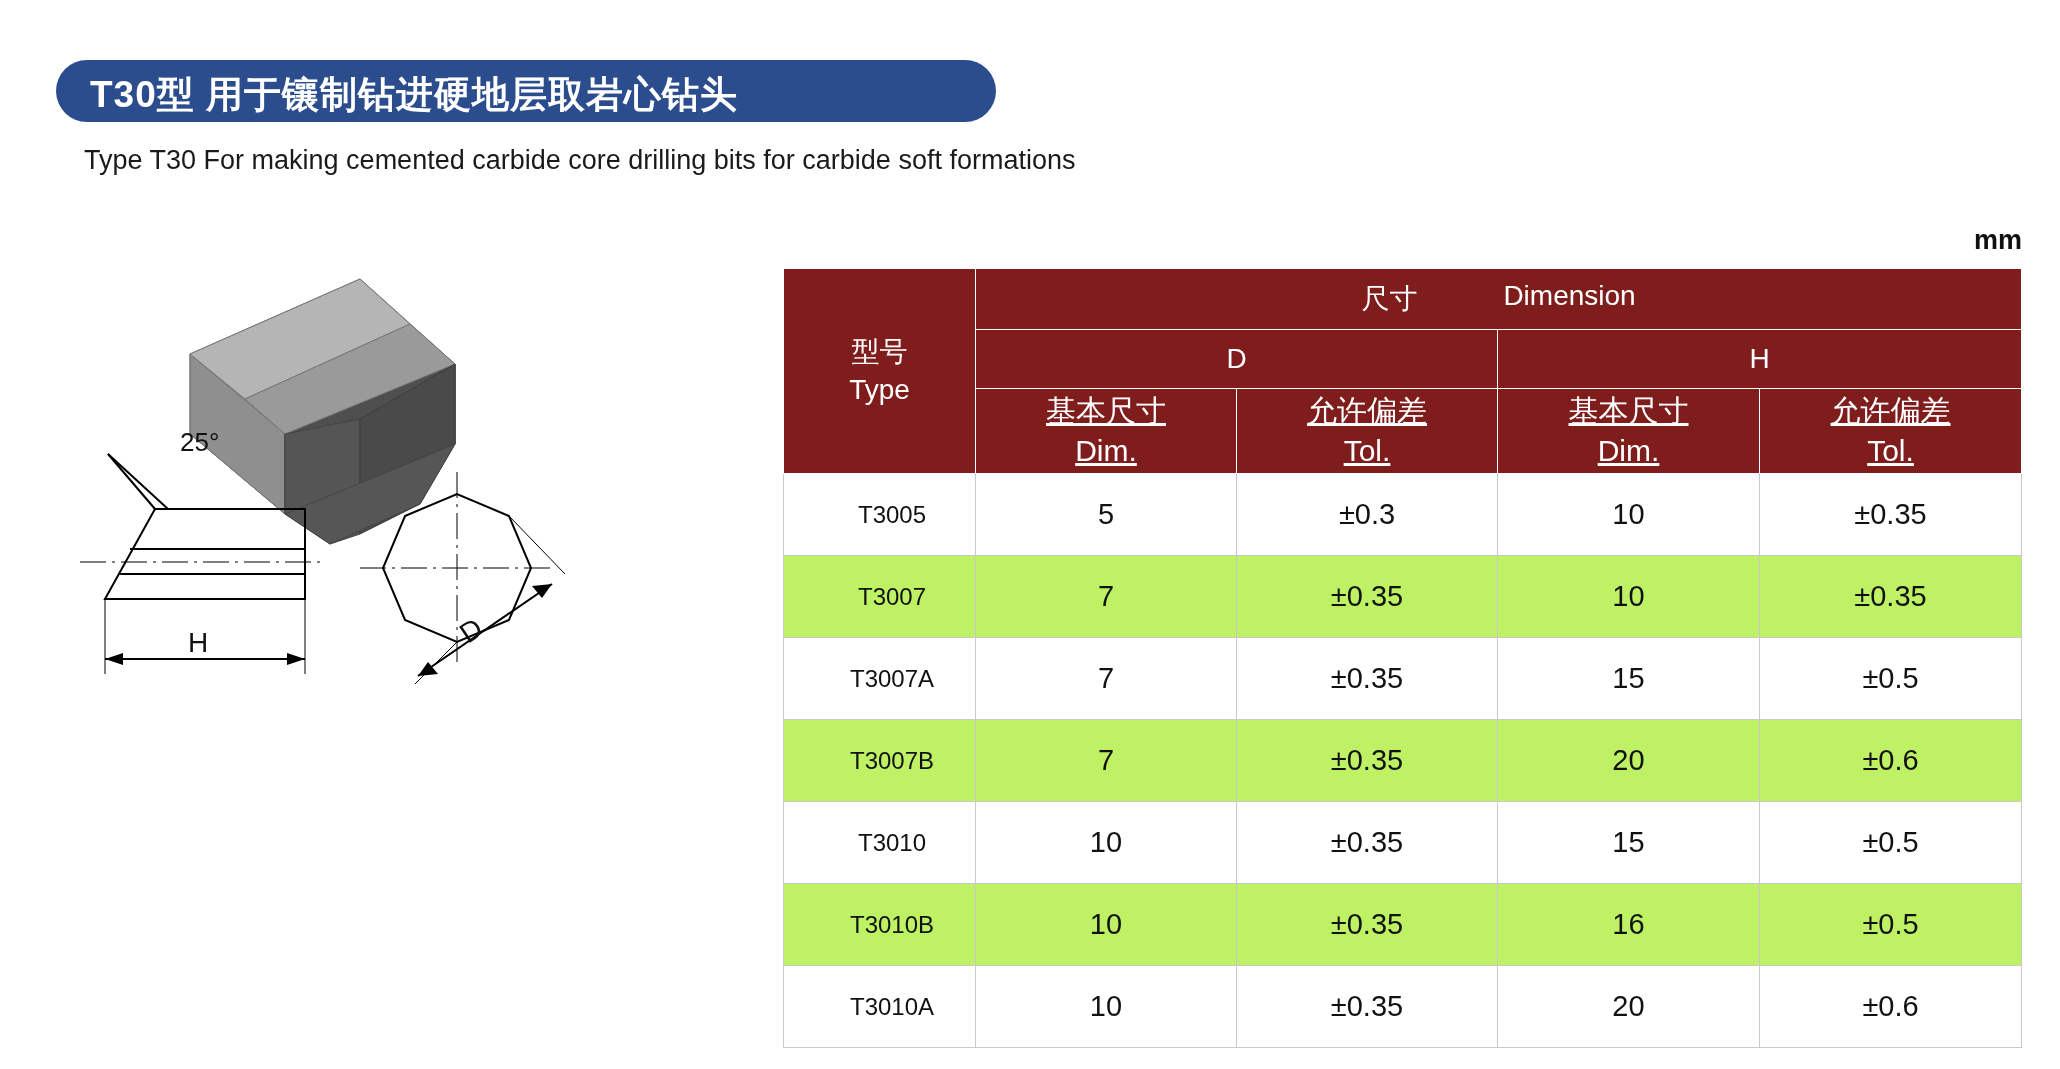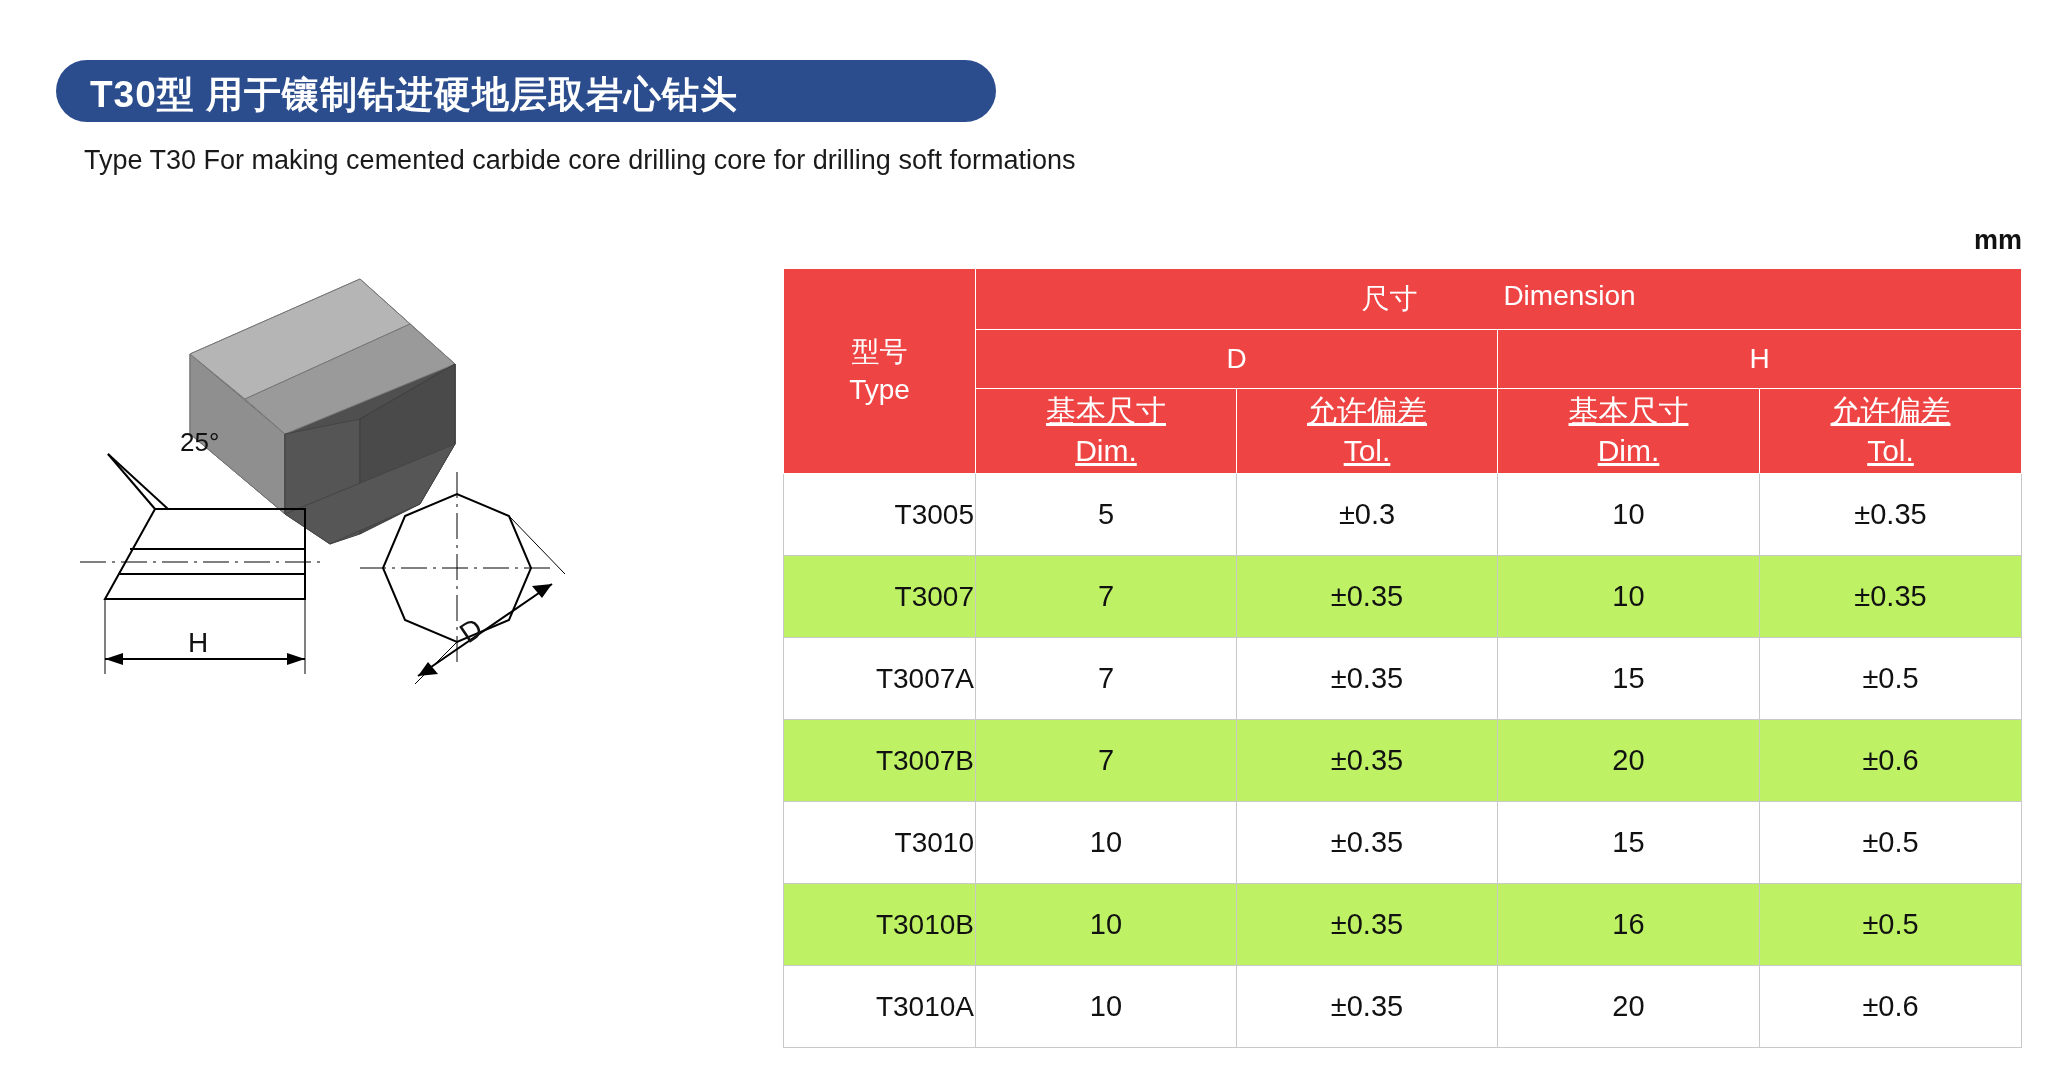--- a/index.html
+++ b/index.html
@@ -73,21 +73,21 @@
     width: 1238px;
     border-collapse: collapse;
     table-layout: fixed;
   }
   .spec-table th, .spec-table td {
     border: 1px solid #c9c9c9;
     text-align: center;
     vertical-align: middle;
   }
   .spec-table thead th {
-    background: #ef4444;
+    background: #7f1d1d;
     color: #ffffff;
     font-weight: normal;
     border: 1px solid #ffffff;
   }
   .spec-table thead th.type-head {
     font-size: 28px;
     line-height: 1.35;
   }
   .spec-table thead th.dim-head {
     font-size: 28px;
@@ -106,36 +106,36 @@
   .spec-table tbody td {
     height: 79px;
     font-size: 29px;
     color: #111;
     background: #ffffff;
   }
   .spec-table tbody tr.alt td {
     background: #bef264;
   }
   .spec-table tbody td.type-cell {
-    text-align: right;
+    text-align: center;
     padding-left: 26px;
-    font-size: 28px;
+    font-size: 24px;
   }
   .dim-head-inner {
     display: inline-flex;
     gap: 86px;
   }
 </style>
 </head>
 <body>
 
 <div class="title-pill">
   <span class="title-text">T30型  用于镶制钻进硬地层取岩心钻头</span>
 </div>
-<div class="subtitle">Type  T30   For making cemented carbide core drilling core for drilling soft formations</div>
+<div class="subtitle">Type  T30   For making cemented carbide core drilling bits for carbide soft formations</div>
 
 <div class="unit-label">mm</div>
 
 <div class="drawing">
   <svg width="700" height="700" viewBox="0 0 700 700">
 
     <g>
       <polygon points="130,110 300,35 395,120 395,200 225,270 130,190" fill="#a8a8a8" stroke="#6f6f6f" stroke-width="1"></polygon>
       <polygon points="130,110 225,190 225,270 130,190" fill="#8f8f8f" stroke="#6f6f6f" stroke-width="1"></polygon>
       <polygon points="225,190 395,120 395,200 225,270" fill="#585858" stroke="#4a4a4a" stroke-width="1"></polygon>

